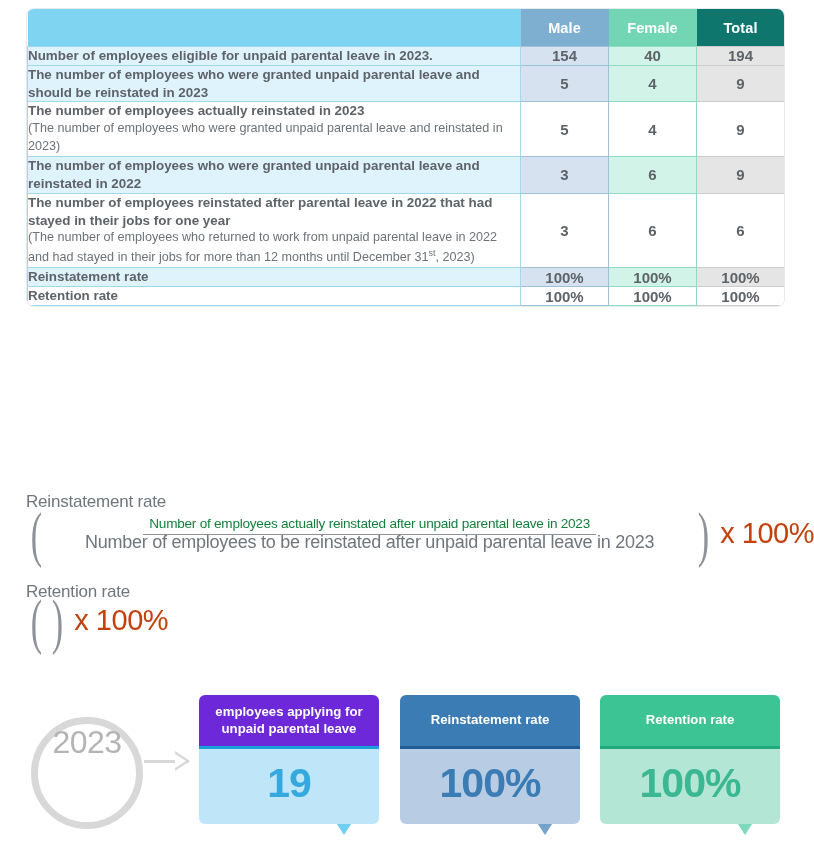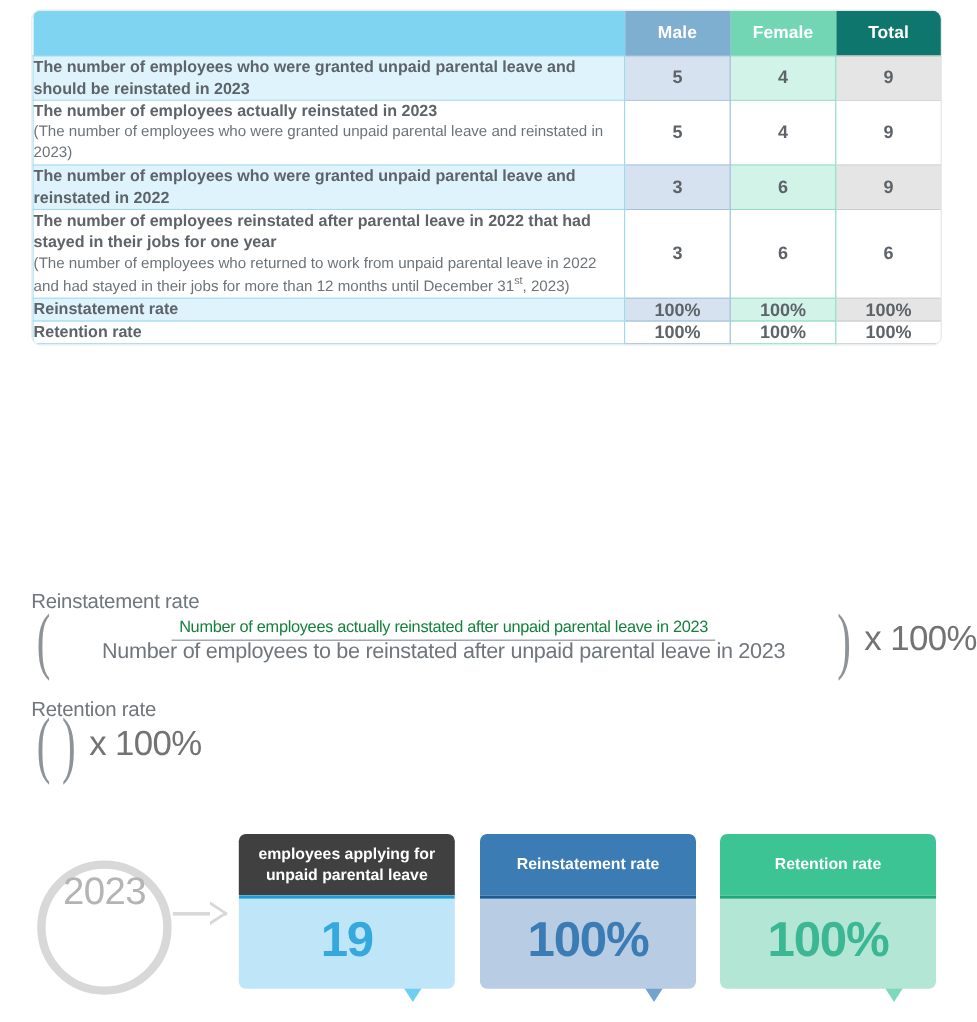--- a/index.html
+++ b/index.html
@@ -128,21 +128,21 @@
   }
   .frac .den {
     font-size: 18px;
     color: #6f767c;
     padding: 3px 6px 0 6px;
     white-space: nowrap;
     letter-spacing: -.25px;
   }
   .times {
     font-size: 29px;
-    color: #737373;
+    color: #c2410c;
     margin-left: 7px;
     white-space: nowrap;
     letter-spacing: -.5px;
   }
 
   .year-circle {
     position: absolute;
     left: 31px;
     top: 717px;
     width: 112px;
@@ -220,21 +220,21 @@
   .card .tail {
     position: absolute;
     width: 0; height: 0;
     border-left: 20px solid transparent;
     border-right: 20px solid transparent;
     z-index: 1;
   }
 
   
   #card-applying { left: 199px; }
-  #card-applying .cap  { background: #404040; }
+  #card-applying .cap  { background: #6d28d9; }
   #card-applying .body { background: #bfe6f8; color: #35a9dd; border-top: 3px solid #1a9fd9; }
   #card-applying .tail { left: 125px; top: 109px; border-top: 31px solid #6ecff2; }
 
   
   #card-reinstatement { left: 400px; }
   #card-reinstatement .cap  { background: #3b7cb5; }
   #card-reinstatement .body { background: #b8cde4; color: #3b7cb5; border-top: 3px solid #1f5c93; }
   #card-reinstatement .tail { left: 125px; top: 109px; border-top: 31px solid #73a2cc; }
 
   
@@ -257,20 +257,28 @@
     <thead>
       <tr>
         <th class="hd-blank"></th>
         <th class="hd-cell hd-male">Male</th>
         <th class="hd-cell hd-female">Female</th>
         <th class="hd-cell hd-total">Total</th>
       </tr>
     </thead>
     <tbody>
 
+      <tr class="tint">
+        <td class="lbl">
+          <span class="t">Number of employees eligible for unpaid parental leave in 2023.</span>
+        </td>
+        <td class="val val-m">154</td>
+        <td class="val val-f">40</td>
+        <td class="val val-t">194</td>
+      </tr>
 
 
       <tr class="tint">
         <td class="lbl">
           <span class="t">The number of employees who were granted unpaid parental leave and should be reinstated in 2023</span>
         </td>
         <td class="val val-m">5</td>
         <td class="val val-f">4</td>
         <td class="val val-t">9</td>
       </tr>

